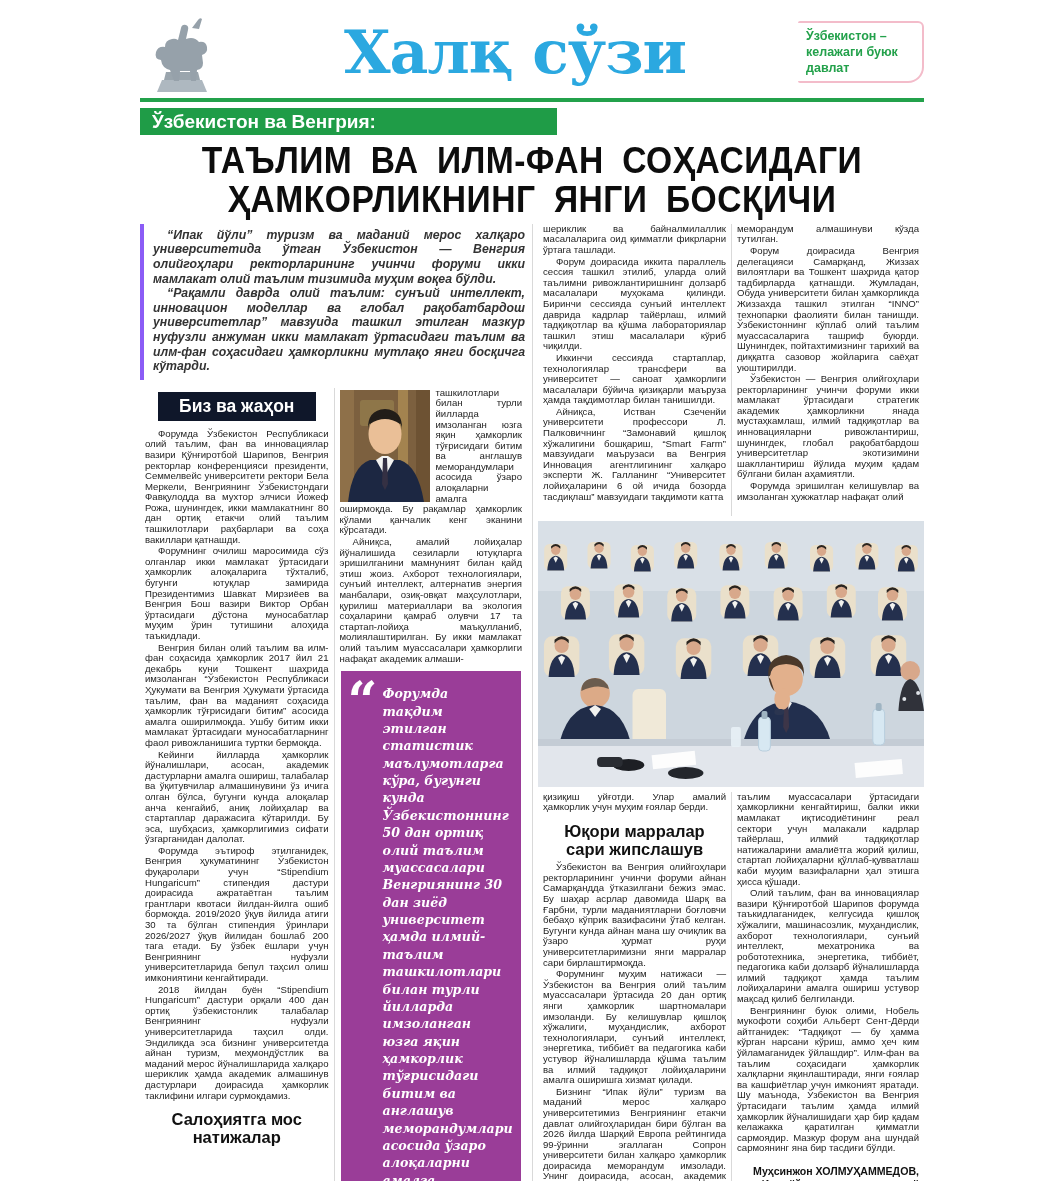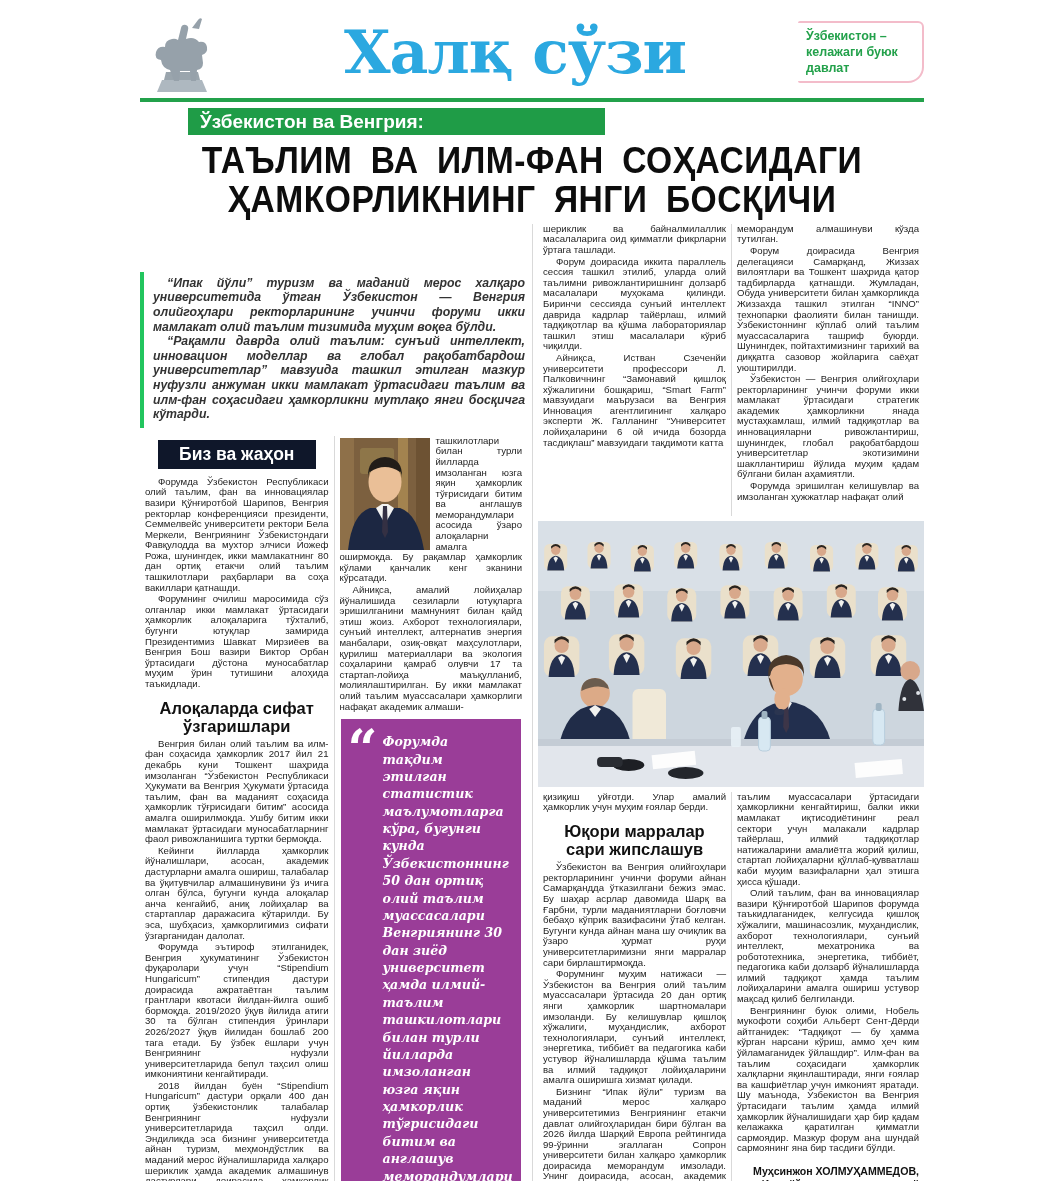--- a/index.html
+++ b/index.html
@@ -10,38 +10,38 @@
   .masthead{display:flex;align-items:center;height:88px;}
   .statue{width:92px;height:84px;flex:0 0 92px;}
   .mast-title{flex:1;text-align:center;font-family:"DejaVu Serif",serif;font-weight:700;
     font-size:60px;color:#2ba8e0;letter-spacing:-1px;line-height:84px;}
   .slogan-box{flex:0 0 108px;border:2px solid #f3bcca;border-left:none;border-radius:2px 6px 16px 2px;
     padding:5px 8px;color:#23a14b;font-weight:700;font-size:12.5px;line-height:1.3;}
   .green-rule{height:4px;background:#23a14b;margin-top:2px;}
 
   
   .kicker{margin-top:6px;width:405px;background:#1f9c47;color:#fff;font-weight:700;
-    font-size:19px;line-height:27px;padding-left:12px;margin-left:48px;}
+    font-size:19px;line-height:27px;padding-left:12px;}
   .headline{margin-top:6px;text-align:center;font-weight:700;color:#0d0d0d;
     font-size:35px;line-height:1.04;letter-spacing:.5px;word-spacing:9px;transform:scale(.96,1.08);transform-origin:top center;}
 
   
   .main{display:flex;margin-top:10px;}
   .half{width:50%;box-sizing:border-box;}
   .half-left{padding-right:5px;}
   .half-right{border-left:1px solid #d9d9d9;padding-left:5px;}
   .cols{display:flex;}
   .col{width:50%;box-sizing:border-box;padding:0 5px;}
   .col+.col{border-left:1px solid #d9d9d9;}
   .b{margin:0 0 1px 0;font-size:9.6px;line-height:10.6px;text-align:justify;text-indent:13px;color:#1d1d1d;}
   .cont{text-indent:0;}
   h3.sub{font-size:16.5px;font-weight:700;text-align:center;line-height:1.1;margin:9px 0 4px;color:#111;}
 
   
-  .lead{border-left:4px solid #22c55e;padding:4px 2px 6px 9px;margin-bottom:8px;margin-top:48px;}
+  .lead{border-left:4px solid #8b5cf6;padding:4px 2px 6px 9px;margin-bottom:8px;}
   .lead p{margin:0;font-style:italic;font-weight:700;font-size:12.3px;line-height:14.6px;
     text-align:justify;text-indent:14px;color:#333;}
 
   
   .badge{display:block;width:86%;margin:4px auto 8px;background:#0f172a;color:#fff;
     font-weight:700;font-size:17.5px;text-align:center;padding:4px 0;}
 
   
   .portrait{float:left;width:90px;height:112px;margin:2px 6px 2px 0;}
   .portrait svg{display:block;width:100%;height:100%;}
@@ -93,21 +93,20 @@
       <div class="lead">
         <p>“Ипак йўли” туризм ва маданий мерос халқаро университетида ўтган Ўзбекистон — Венгрия олийгоҳлари ректорларининг учинчи форуми икки мамлакат олий таълим тизимида муҳим воқеа бўлди.</p>
         <p>“Рақамли даврда олий таълим: сунъий интеллект, инновацион моделлар ва глобал рақобатбардош университетлар” мавзуида ташкил этилган мазкур нуфузли анжуман икки мамлакат ўртасидаги таълим ва илм-фан соҳасидаги ҳамкорликни мутлақо янги босқичга кўтарди.</p>
       </div>
       <div class="cols">
 
         <div class="col">
           <span class="badge">Биз ва жаҳон</span>
           <p class="b">Форумда Ўзбекистон Республикаси олий таълим, фан ва инновациялар вазири Қўнғиротбой Шарипов, Венгрия ректорлар конференцияси президенти, Семмелвейс университети ректори Бела Меркели, Венгриянинг Ўзбекистондаги Фавқулодда ва мухтор элчиси Йожеф Рожа, шунингдек, икки мамлакатнинг 80 дан ортиқ етакчи олий таълим ташкилотлари раҳбарлари ва соҳа вакиллари қатнашди.</p>
           <p class="b">Форумнинг очилиш маросимида сўз олганлар икки мамлакат ўртасидаги ҳамкорлик алоқаларига тўхталиб, бугунги ютуқлар замирида Президентимиз Шавкат Мирзиёев ва Венгрия Бош вазири Виктор Орбан ўртасидаги дўстона муносабатлар муҳим ўрин тутишини алоҳида таъкидлади.</p>
-          <h3 class="sub">Алоқаларда сифат ўзгаришлари</h3>
           <p class="b">Венгрия билан олий таълим ва илм-фан соҳасида ҳамкорлик 2017 йил 21 декабрь куни Тошкент шаҳрида имзоланган “Ўзбекистон Республикаси Ҳукумати ва Венгрия Ҳукумати ўртасида таълим, фан ва маданият соҳасида ҳамкорлик тўғрисидаги битим” асосида амалга оширилмоқда. Ушбу битим икки мамлакат ўртасидаги муносабатларнинг фаол ривожланишига туртки бермоқда.</p>
           <p class="b">Кейинги йилларда ҳамкорлик йўналишлари, асосан, академик дастурларни амалга ошириш, талабалар ва ўқитувчилар алмашинувини ўз ичига олган бўлса, бугунги кунда алоқалар анча кенгайиб, аниқ лойиҳалар ва стартаплар даражасига кўтарилди. Бу эса, шубҳасиз, ҳамкорлигимиз сифати ўзгарганидан далолат.</p>
           <p class="b">Форумда эътироф этилганидек, Венгрия ҳукуматининг Ўзбекистон фуқаролари учун “Stipendium Hungaricum” стипендия дастури доирасида ажратаётган таълим грантлари квотаси йилдан-йилга ошиб бормоқда. 2019/2020 ўқув йилида атиги 30 та бўлган стипендия ўринлари 2026/2027 ўқув йилидан бошлаб 200 тага етади. Бу ўзбек ёшлари учун Венгриянинг нуфузли университетларида бепул таҳсил олиш имкониятини кенгайтиради.</p>
           <p class="b">2018 йилдан буён “Stipendium Hungaricum” дастури орқали 400 дан ортиқ ўзбекистонлик талабалар Венгриянинг нуфузли университетларида таҳсил олди. Эндиликда эса бизнинг университетда айнан туризм, меҳмондўстлик ва маданий мерос йўналишларида халқаро шериклик ҳамда академик алмашинув дастурлари доирасида ҳамкорлик таклифини илгари сурмоқдамиз.</p>
           <h3 class="sub">Салоҳиятга мос натижалар</h3>
 
         </div>
 
         <div class="col">
           <div class="portrait" aria-label="вазир портрети — костюм-шимдаги эркак киши">
@@ -135,20 +134,21 @@
 
         </div>
       </div>
     </div>
 
     <div class="half half-right">
       <div class="cols rtop">
         <div class="col">
           <p class="b cont">шериклик ва байналмилаллик масалаларига оид қимматли фикрларни ўртага ташлади.</p>
           <p class="b">Форум доирасида иккита параллель сессия ташкил этилиб, уларда олий таълимни ривожлантиришнинг долзарб масалалари муҳокама қилинди. Биринчи сессияда сунъий интеллект даврида кадрлар тайёрлаш, илмий тадқиқотлар ва қўшма лабораториялар ташкил этиш масалалари кўриб чиқилди.</p>
+          <p class="b">Иккинчи сессияда стартаплар, технологиялар трансфери ва университет — саноат ҳамкорлиги масалалари бўйича қизиқарли маъруза ҳамда тақдимотлар билан танишилди.</p>
           <p class="b">Айниқса, Истван Сзеченйи университети профессори Л. Палковичнинг “Замонавий қишлоқ хўжалигини бошқариш, “Smart Farm” мавзуидаги маърузаси ва Венгрия Инновация агентлигининг халқаро эксперти Ж. Галланинг “Университет лойиҳаларини 6 ой ичида бозорда тасдиқлаш” мавзуидаги тақдимоти катта</p>
         </div>
         <div class="col">
           <p class="b cont">меморандум алмашинуви кўзда тутилган.</p>
           <p class="b">Форум доирасида Венгрия делегацияси Самарқанд, Жиззах вилоятлари ва Тошкент шаҳрида қатор тадбирларда қатнашди. Жумладан, Обуда университети билан ҳамкорликда Жиззахда ташкил этилган “INNO” технопарки фаолияти билан танишди. Ўзбекистоннинг кўплаб олий таълим муассасаларига ташриф буюрди. Шунингдек, пойтахтимизнинг тарихий ва диққатга сазовор жойларига саёҳат уюштирилди.</p>
           <p class="b">Ўзбекистон — Венгрия олийгоҳлари ректорларининг учинчи форуми икки мамлакат ўртасидаги стратегик академик ҳамкорликни янада мустаҳкамлаш, илмий тадқиқотлар ва инновацияларни ривожлантириш, шунингдек, глобал рақобатбардош университетлар экотизимини шакллантириш йўлида муҳим қадам бўлгани билан аҳамиятли.</p>
           <p class="b">Форумда эришилган келишувлар ва имзоланган ҳужжатлар нафақат олий</p>
         </div>
       </div>
 

